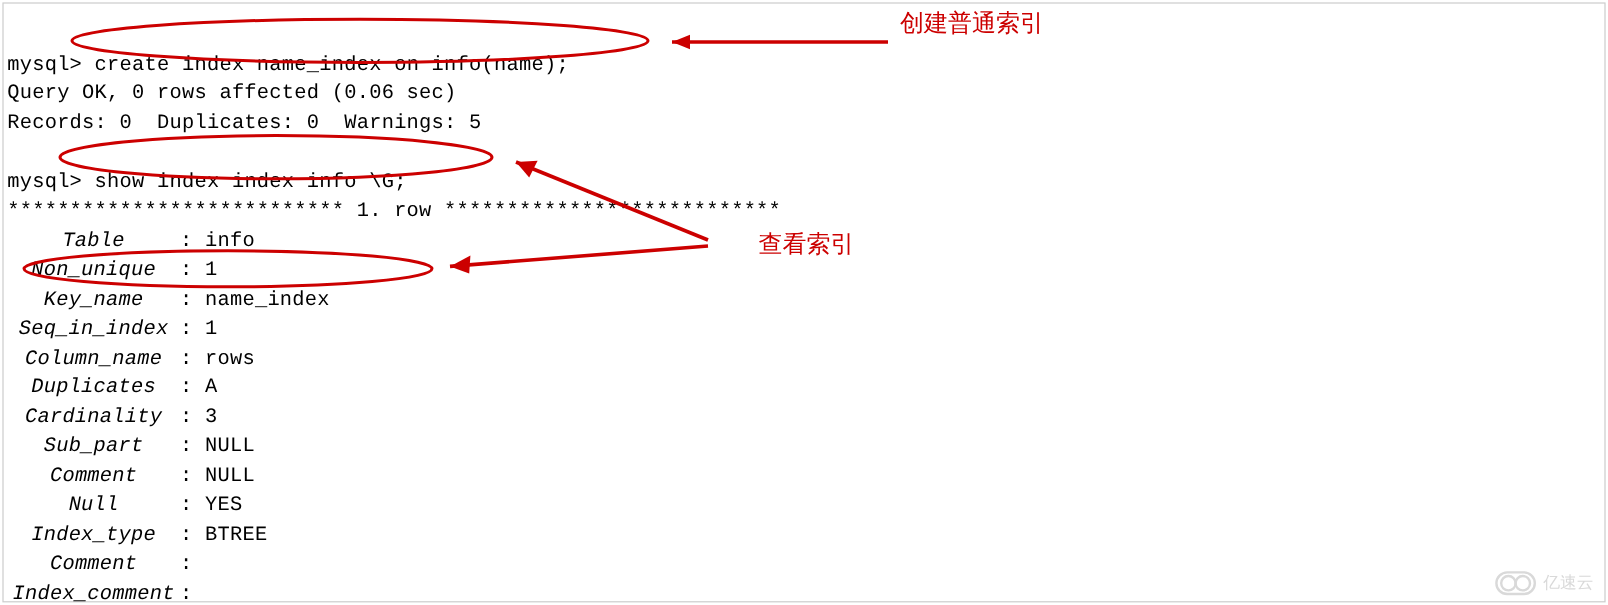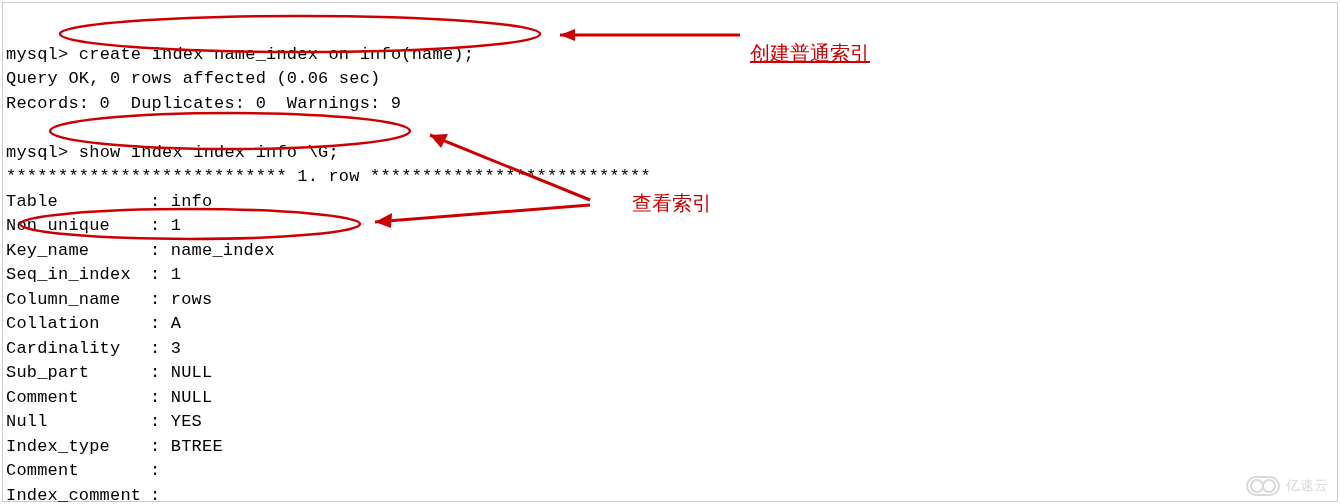--- a/index.html
+++ b/index.html
@@ -27,21 +27,22 @@
     position: absolute;
     left: 6px;
     top: 18px;
     white-space: pre;
     line-height: 24.5px;
     letter-spacing: 0.2px;
   }
   .row-label {
     display: inline-block;
     width: 144px;
-    text-align: left;
+    text-align: center;
+    font-style: italic;
   }
   .annotation {
     position: absolute;
     color: #cc0000;
     font-family: "SimSun", "Microsoft YaHei", sans-serif;
     font-size: 20px;
   }
   svg.overlay {
     position: absolute;
     left: 0;
@@ -83,30 +84,30 @@
   .watermark .ring::after { right: 2px; }
 </style>
 </head>
 <body>
 
 <div class="frame"></div>
 
 <div class="terminal">
 <span>mysql&gt;</span> <span>create index name_index on info(name);</span>
 <span>Query OK, 0 rows affected (0.06 sec)</span>
-<span>Records: 0  Duplicates: 0  Warnings: 9</span>
+<span>Records: 0  Duplicates: 0  Warnings: 5</span>
 
 <span>mysql&gt;</span> <span>show index index info \G;</span>
 <span>*************************** 1. row ***************************</span>
 <span class="row-label">Table</span>: <span>info</span>
 <span class="row-label">Non_unique</span>: <span>1</span>
 <span class="row-label">Key_name</span>: <span>name_index</span>
 <span class="row-label">Seq_in_index</span>: <span>1</span>
 <span class="row-label">Column_name</span>: <span>rows</span>
-<span class="row-label">Collation</span>: <span>A</span>
+<span class="row-label">Duplicates</span>: <span>A</span>
 <span class="row-label">Cardinality</span>: <span>3</span>
 <span class="row-label">Sub_part</span>: <span>NULL</span>
 <span class="row-label">Comment</span>: <span>NULL</span>
 <span class="row-label">Null</span>: <span>YES</span>
 <span class="row-label">Index_type</span>: <span>BTREE</span>
 <span class="row-label">Comment</span>: <span></span>
 <span class="row-label">Index_comment</span>: <span></span>
 
 </div>
 
@@ -121,19 +122,19 @@
 
   <line x1="590" y1="200" x2="430" y2="135" stroke="#cc0000" stroke-width="3"></line>
   <polygon points="430,135 448,134 441,148" fill="#cc0000"></polygon>
 
   <ellipse cx="190" cy="224" rx="170" ry="15" stroke="#cc0000" stroke-width="2.5" fill="none"></ellipse>
 
   <line x1="590" y1="205" x2="375" y2="222" stroke="#cc0000" stroke-width="3"></line>
   <polygon points="375,222 392,213 391,228" fill="#cc0000"></polygon>
 </svg>
 
-<div class="annotation" style="left:750px; top:40px;text-decoration:underline;">创建普通索引</div>
+<div class="annotation" style="left:750px; top:6px;">创建普通索引</div>
 <div class="annotation" style="left:632px; top:190px;">查看索引</div>
 
 <div class="watermark">
   <span class="ring"></span>
   <span>亿速云</span>
 </div>
 
 </body></html>

